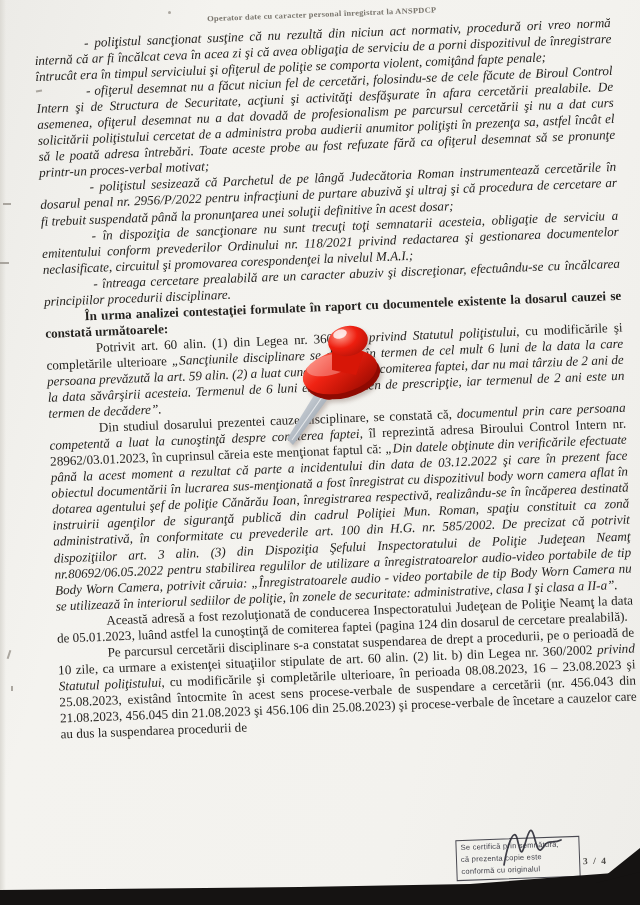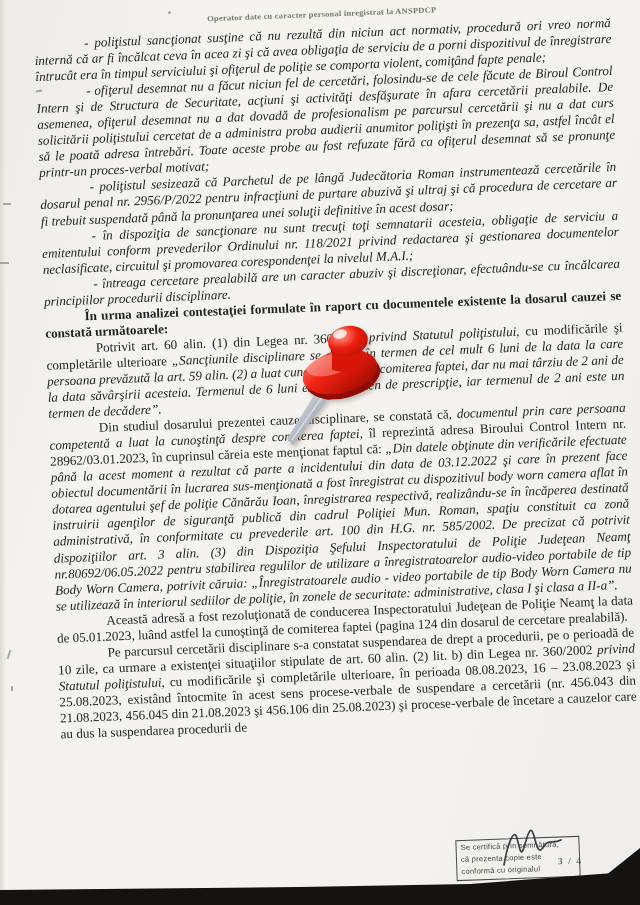--- a/index.html
+++ b/index.html
@@ -27,21 +27,21 @@
   .pushpin{position:absolute;left:283px;top:318px;width:122px;height:134px;z-index:20;
     filter:drop-shadow(2px 3px 2px rgba(80,50,40,.28));}
   .stamp{position:absolute;left:456px;top:838px;width:124px;transform:rotate(-2deg);z-index:30;}
   .stamp-box{
     border:1.5px solid #4a4a52;padding:1px 4px 2px;color:#3e3e47;
     font-family:"Liberation Sans",sans-serif;font-size:7.5px;line-height:12px;
     letter-spacing:.25px;background:rgba(244,243,239,.2);
   }
   .stamp-box span{display:block;white-space:nowrap;}
   .signature{position:absolute;left:498px;top:824px;z-index:31;}
-  .page-num{position:absolute;left:558px;top:856px;font-size:9.5px;color:#4c4a46;
+  .page-num{position:absolute;left:583px;top:856px;font-size:9.5px;color:#4c4a46;
     letter-spacing:1.5px;z-index:6;font-weight:bold;transform:rotate(-1deg);}
   .scan-band{position:absolute;left:0;top:0;width:640px;height:905px;z-index:40;pointer-events:none;}
   .mark{position:absolute;background:#98948c;z-index:3;opacity:.8;}
 </style>
 </head>
 <body>
 
 <div class="page">
 
   <div class="edge-left"></div>

